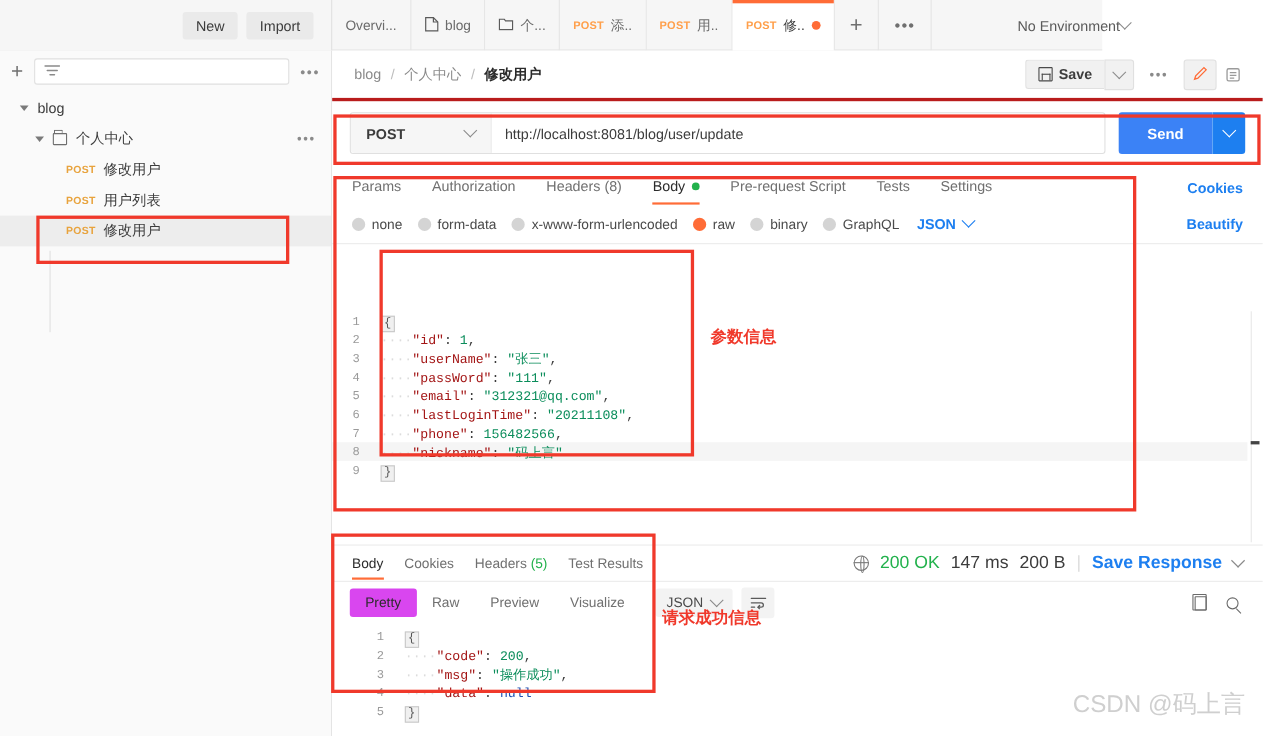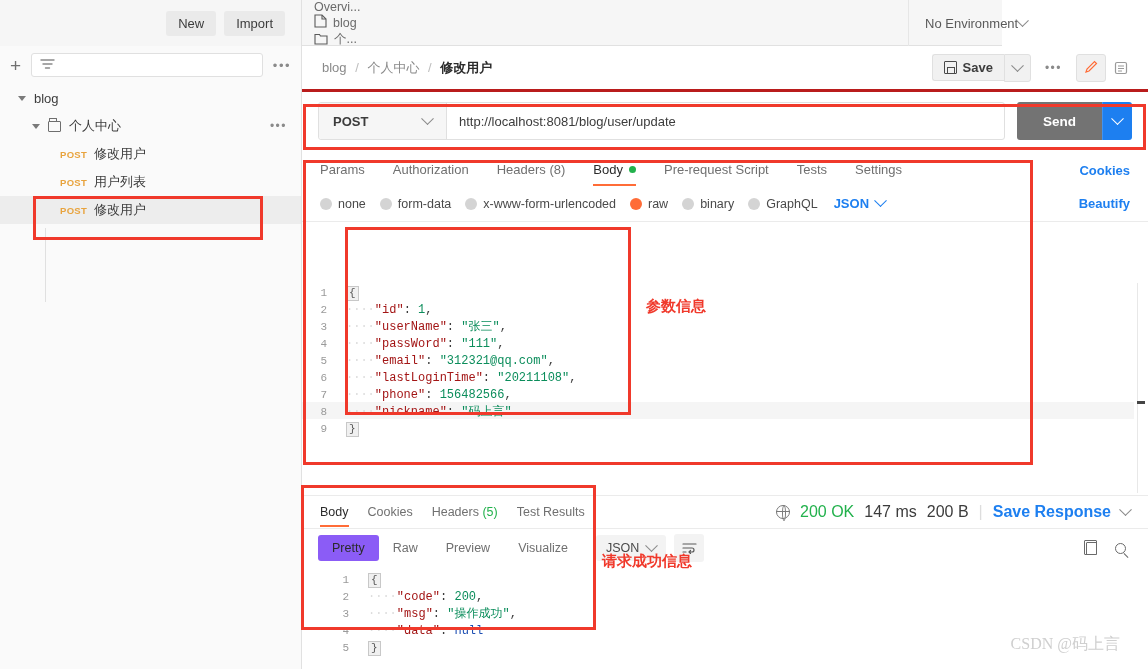--- a/index.html
+++ b/index.html
@@ -17,21 +17,21 @@
   
   #topbar { position:absolute; left:0; top:0; width:1002px; height:46px;
             background:#f6f6f6; border-bottom:1px solid #e1e1e1; }
   #left-top { position:absolute; left:0; top:0; width:302px; height:46px;
               background:#f6f6f6; border-right:1px solid #e1e1e1;
               display:flex; align-items:center; justify-content:flex-end; padding-right:16px; gap:8px; }
   .topbtn { background:#eaeaea; border:none; border-radius:3px; padding:5px 12px;
             font-size:13px; color:#3c3c3c; font-family:"Liberation Sans", sans-serif; cursor:pointer; }
 
   #tabstrip { position:absolute; left:302px; top:0; width:607px; height:46px;
-              display:flex; align-items:stretch;flex-direction:column; }
+              display:flex; align-items:stretch; }
   .tab { display:flex; align-items:center; gap:6px; padding:0 12px; position:relative;
          font-size:12.5px; color:#6b6b6b; border-right:1px solid #e6e6e6; white-space:nowrap; cursor:pointer; }
   .tab.first { border-right:1px solid #e6e6e6; }
   .tab.active { background:#ffffff; color:#3c3c3c; border-right:1px solid #e6e6e6; }
   .tab.active:before { content:""; position:absolute; left:0; right:0; top:0; height:3px; background:#ff6c37; }
   .tab .mth { color:#ff9f4a; font-size:10px; font-weight:bold; letter-spacing:.2px; }
   .tab .dot { width:8px; height:8px; border-radius:50%; background:#ff6c37; display:inline-block; }
   .tab-plus { display:flex; align-items:center; padding:0 14px; font-size:20px; color:#707070;
               border-right:1px solid #e6e6e6; cursor:pointer; }
   .tab-more { display:flex; align-items:center; padding:0 14px; font-size:15px; color:#707070;
@@ -89,21 +89,21 @@
                     border:1.3px solid #4a4a4a; border-bottom:none; }
 
   
   #urlrow { height:58px; display:flex; align-items:center; padding:0 16px; gap:0; }
   #urlwrap { flex:1; display:flex; height:38px; border:1px solid #e0e0e0; border-radius:3px; background:#fff; }
   #methodsel { width:128px; display:flex; align-items:center; justify-content:space-between;
                padding:0 14px; background:#f6f6f6; border-right:1px solid #e0e0e0;
                border-radius:3px 0 0 3px; font-size:13px; font-weight:bold; color:#3c3c3c; cursor:pointer; }
   #urlinput { flex:1; display:flex; align-items:center; padding:0 12px; font-size:13px; color:#3c3c3c; cursor:text; }
   #sendwrap { display:flex; margin-left:12px; height:38px; }
-  #sendbtn { background:#737373; color:#fff; font-weight:bold; font-size:13.5px;
+  #sendbtn { background:#3b82f6; color:#fff; font-weight:bold; font-size:13.5px;
              padding:0 26px; display:flex; align-items:center; border-radius:3px 0 0 3px; cursor:pointer; }
   #sendcar { background:#1d7ff0; width:30px; display:flex; align-items:center; justify-content:center;
              border-radius:0 3px 3px 0; border-left:1px solid #3f93f4; cursor:pointer; }
   #sendcar .chev { border-color:#fff; }
 
   
   #reqtabs { height:36px; display:flex; align-items:flex-end; padding:0 16px; gap:0; position:relative; }
   .rtab { position:relative; padding:0 14px 9px; font-size:13px; color:#707070; cursor:pointer;
           display:flex; align-items:center; gap:6px; }
   .rtab.first { padding-left:2px; }
@@ -161,40 +161,40 @@
                   border:1.3px solid #7a7a7a; border-radius:50%; }
   .globe:after { content:""; position:absolute; left:-1.3px; top:5.2px; width:14px; height:0;
                  border-top:1.3px solid #7a7a7a; }
   .ok { color:#22b14c; }
   #saveresp { color:#1d7ff0; font-weight:bold; cursor:pointer; }
 
   
   #respanel { position:absolute; left:0; top:482px; width:846px; height:187px; border-top:1px solid #ebebeb; }
   #restabs { height:38px; display:flex; align-items:center; padding:0 16px; gap:0; position:relative; }
   .ptab { padding:6px 14px; font-size:12.5px; color:#707070; border-radius:3px; cursor:pointer; }
-  .ptab.active { background:#8b5cf6; color:#2b2b2b; }
+  .ptab.active { background:#d946ef; color:#2b2b2b; }
   #resformat { margin-left:14px; display:flex; align-items:center; gap:8px; background:#f3f3f3;
                border-radius:3px; padding:6px 10px; font-size:12.5px; color:#4a4a4a; cursor:pointer; }
   #wrapbtn { margin-left:8px; width:30px; height:28px; background:#f3f3f3; border-radius:3px;
              display:flex; align-items:center; justify-content:center; cursor:pointer; }
   #res-right { margin-left:auto; display:flex; align-items:center; gap:18px; padding-right:6px; }
   .copy-ico { width:11px; height:13px; border:1.3px solid #6a6a6a; border-radius:1px; position:relative; }
   .copy-ico:before { content:""; position:absolute; left:-3.5px; top:-2.5px; width:11px; height:13px;
                      border:1.3px solid #6a6a6a; border-radius:1px; }
   .search-ico { width:11px; height:11px; border:1.5px solid #6a6a6a; border-radius:50%; position:relative; }
   .search-ico:after { content:""; position:absolute; right:-4px; bottom:-3px; width:6px; height:0;
                       border-top:1.5px solid #6a6a6a; transform:rotate(45deg); }
 
   
   .redbox { position:absolute; border:3px solid #f0392b; pointer-events:none; z-index:30; }
   .redtext { position:absolute; color:#f0392b; font-size:15px; font-weight:bold; z-index:31;
              font-family:"DejaVu Sans", sans-serif; }
 
-  #watermark { position:absolute; right:28px; bottom:14px; color:#cfcfcf; font-size:16px; z-index:40;
-               font-family:Liberation Serif, serif; }
+  #watermark { position:absolute; right:16px; bottom:14px; color:#cfcfcf; font-size:22px; z-index:40;
+               font-family:Liberation Sans, sans-serif; }
 </style>
 </head>
 <body>
 
 <div id="topbar">
   <div id="left-top">
     <button class="topbtn">New</button>
     <button class="topbtn">Import</button>
   </div>
 

